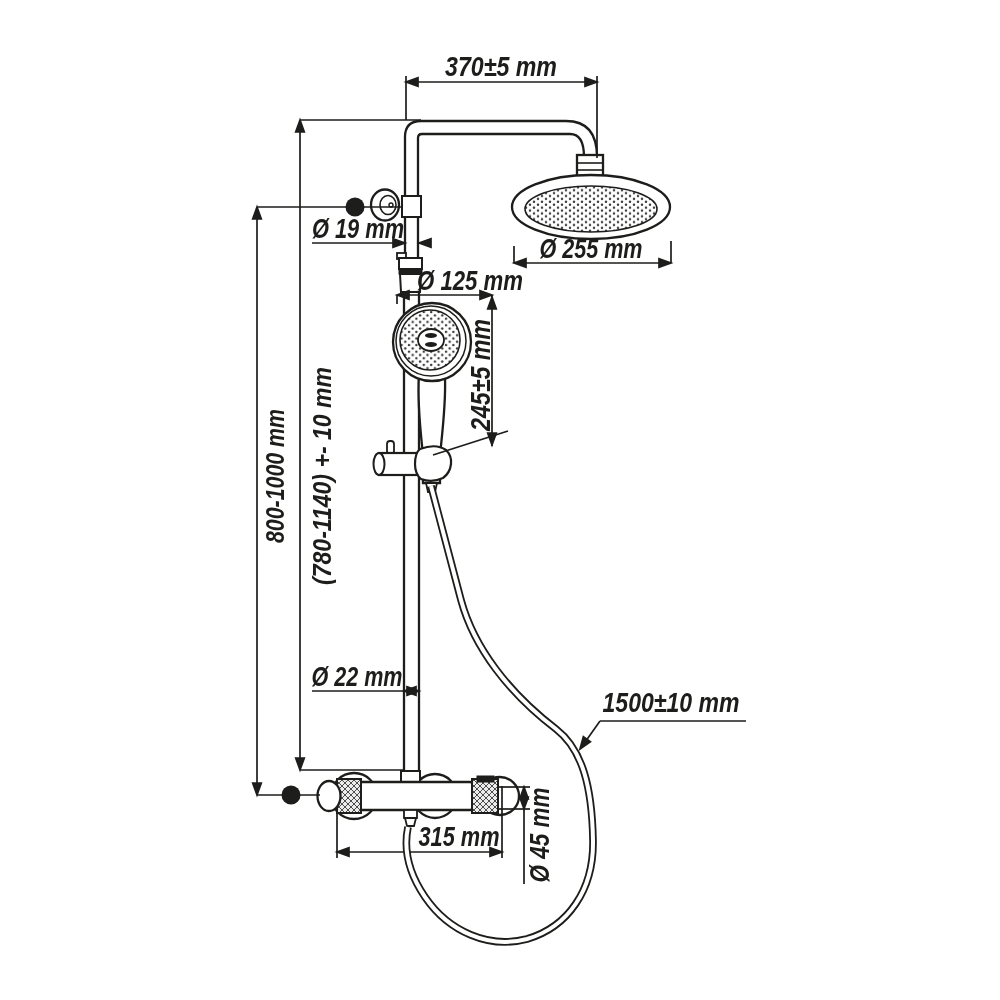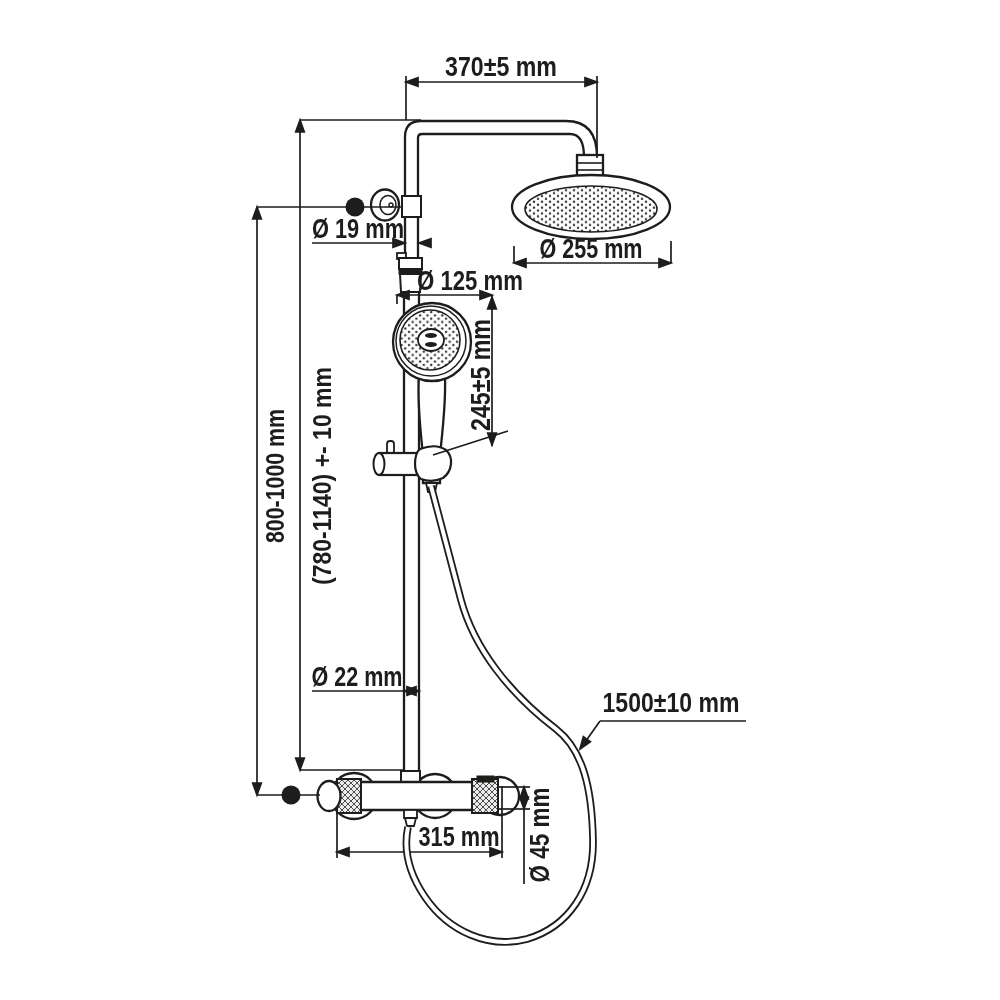--- a/index.html
+++ b/index.html
@@ -1,16 +1,16 @@
 <!DOCTYPE html>
 <html><head>
 <meta charset="utf-8">
 <style>
   html,body{margin:0;padding:0;background:#ffffff;}
-  .stage{width:1000px;height:1000px;position:relative;background:#fff;overflow:hidden;}
+  .stage{width:1000px;height:1000px;position:relative;background:#fff;overflow:hidden;font-style:italic;}
   svg{display:block;}
   text{font-family:"Liberation Sans","DejaVu Sans",sans-serif;font-weight:bold;fill:#1d1d1b;}
 </style>
 </head>
 <body>
 
 <div class="stage">
 <svg width="1000" height="1000" viewBox="0 0 1000 1000">
   <defs>
     <path id="arw" d="M0,0 L-12,-4.3 L-12,4.3 Z" fill="#1d1d1b"></path>

